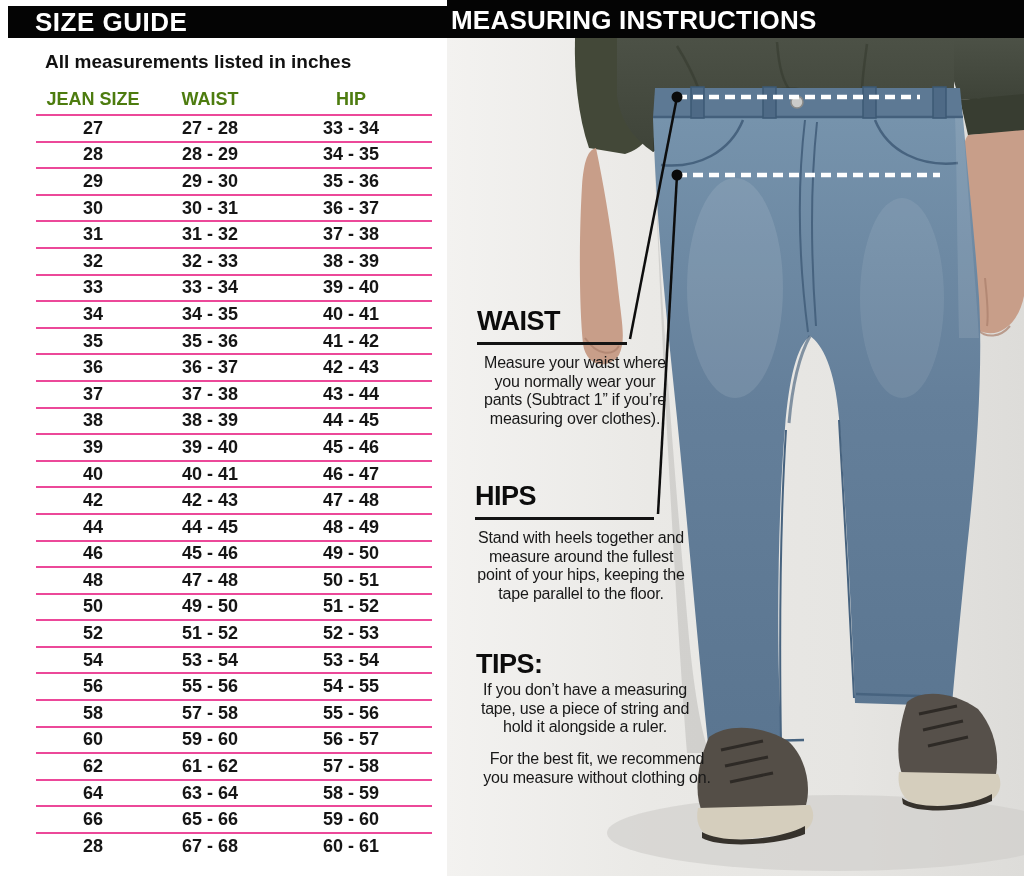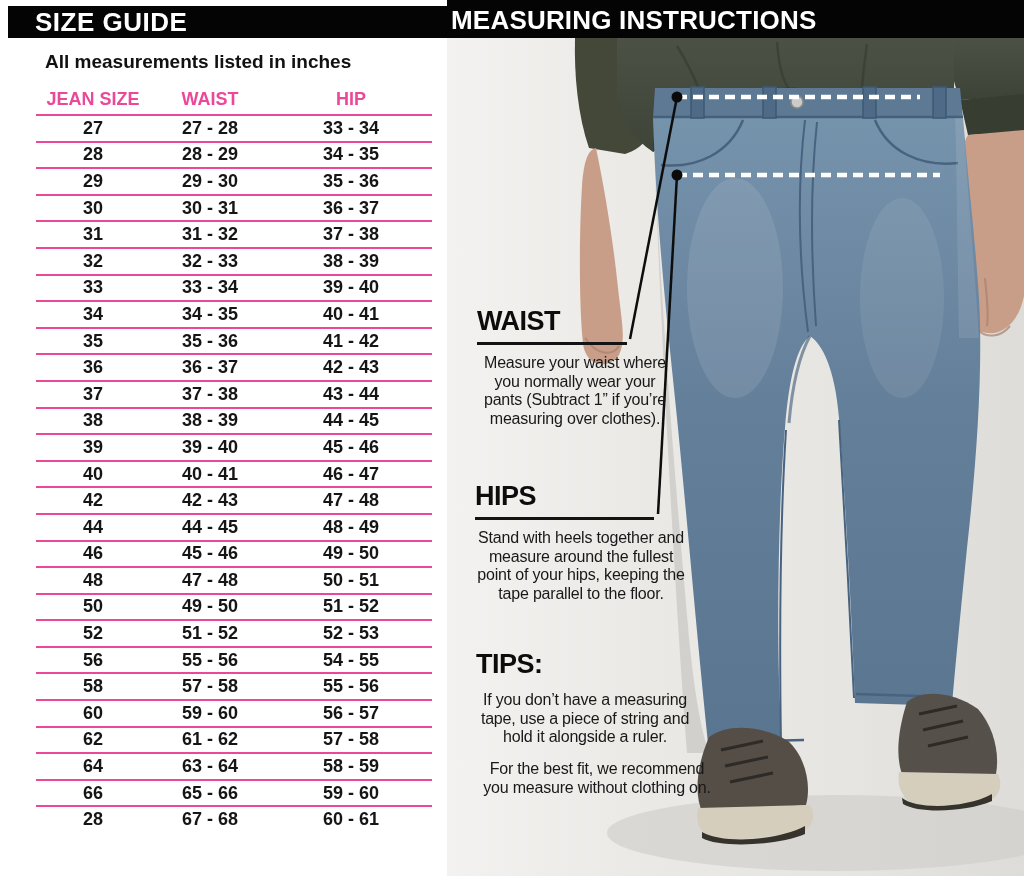--- a/index.html
+++ b/index.html
@@ -15,21 +15,21 @@
   .hdr-right{left:447px;top:0;width:577px;height:38px;line-height:41px;
     font-size:26px;letter-spacing:0.2px;padding-left:4px;box-sizing:border-box;}
   
   .note{position:absolute;left:45px;top:51px;font-size:19px;font-weight:bold;color:#111;}
   table.size-table{
     position:absolute;left:36px;top:84px;width:396px;
     border-collapse:collapse;table-layout:fixed;
   }
   .size-table col.c1{width:114px}.size-table col.c2{width:120px}.size-table col.c3{width:162px}
   .size-table th{
-    font-size:18px;font-weight:bold;color:#ec4899;text-align:center;
+    font-size:18px;font-weight:bold;color:#4d7c0f;text-align:center;
     height:30px;vertical-align:middle;padding:0;
   }
   .size-table td{
     font-size:18px;font-weight:600;color:#151515;text-align:center;
     height:24.6px;padding:0;vertical-align:middle;
   }
   .size-table tbody tr{border-top:2px solid #ec4899;}
   
   .photo-panel{position:absolute;left:447px;top:38px;width:577px;height:838px;}
   .photo-panel svg{display:block;}
@@ -43,21 +43,21 @@
     margin:9px 0 0 0;font-size:16px;line-height:1.17;letter-spacing:-0.2px;
     color:#181818;font-weight:500;text-align:center;
   }
   .sec-waist{left:477px;top:306px;}
   .sec-waist h2{width:150px;}
   .sec-waist p{width:196px;}
   .sec-hips{left:475px;top:481px;}
   .sec-hips h2{width:179px;}
   .sec-hips p{width:212px;}
   .sec-tips{left:476px;top:649px;}
-  .sec-tips p.p1{width:218px;margin-top:11px;}
+  .sec-tips p.p1{width:218px;margin-top:1px;}
   .sec-tips p.p2{width:242px;margin-top:13px;}
 </style>
 </head>
 <body>
 
 <div class="page">
 
   <div class="hdr hdr-right">
     <span>MEASURING INSTRUCTIONS</span>
   </div>
@@ -173,20 +173,25 @@
         </tr>
         <tr>
           <td>50</td>
           <td>49 - 50</td>
           <td>51 - 52</td>
         </tr>
         <tr>
           <td>52</td>
           <td>51 - 52</td>
           <td>52 - 53</td>
+        </tr>
+        <tr>
+          <td>54</td>
+          <td>53 - 54</td>
+          <td>53 - 54</td>
         </tr>
         <tr>
           <td>56</td>
           <td>55 - 56</td>
           <td>54 - 55</td>
         </tr>
         <tr>
           <td>58</td>
           <td>57 - 58</td>
           <td>55 - 56</td>

